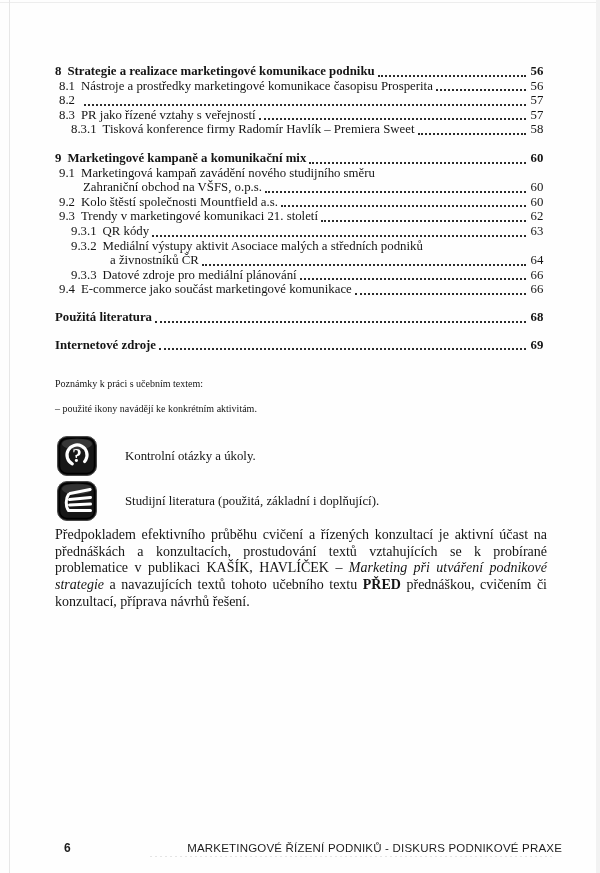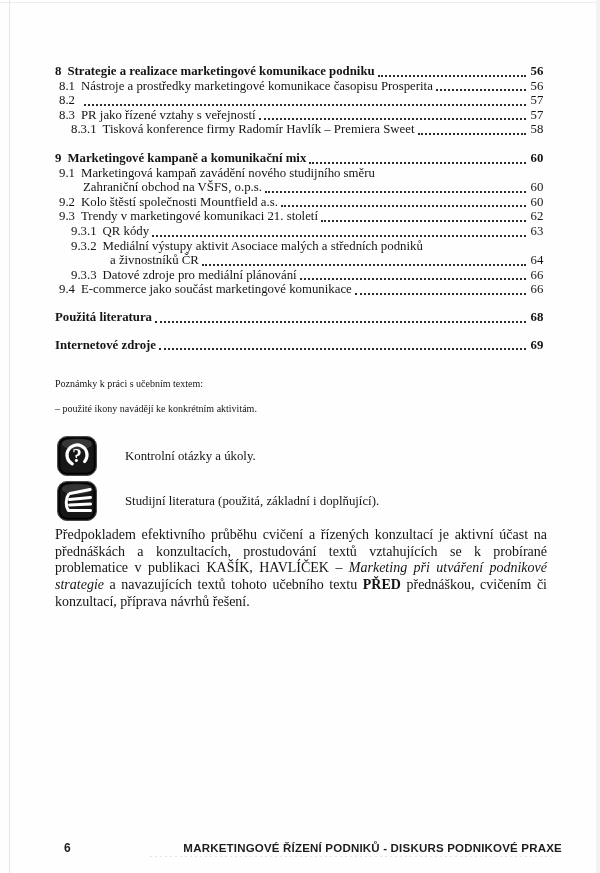--- a/index.html
+++ b/index.html
@@ -65,21 +65,21 @@
   
   .footer {
     position: absolute;
     top: 841px; left: 64px; right: 38px;
     display: flex; justify-content: space-between; align-items: baseline;
     font-family: "Liberation Sans", sans-serif;
     font-size: 11.5px; letter-spacing: 0.2px;
     color: #1c1c1c;
   }
   .footer .pagenum { font-weight: bold; font-size: 12px; }
-  .footer .running { font-weight: 700; }
+  .footer .running { font-weight: 400; }
 </style>
 </head>
 <body>
 
 <div class="page">
   <div class="scan-top"></div>
   <div class="scan-left"></div>
   <div class="scan-right"></div>
   <div class="scan-bottom"></div>
 

